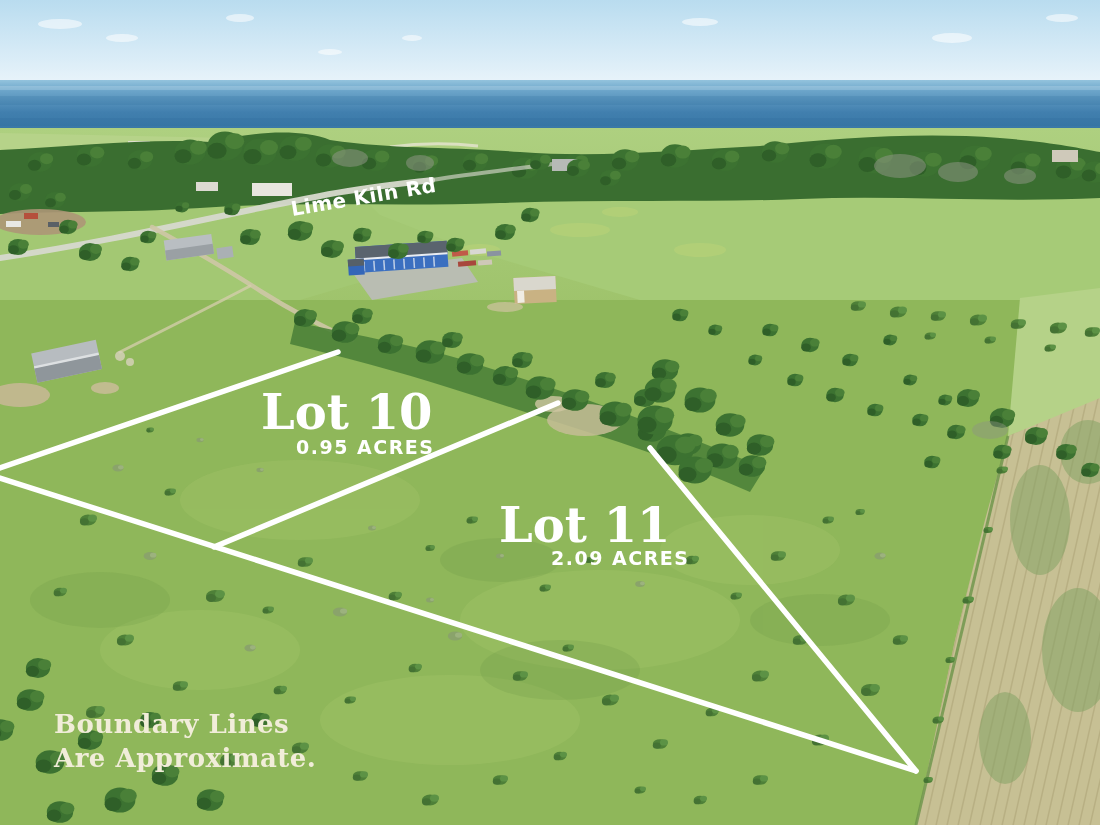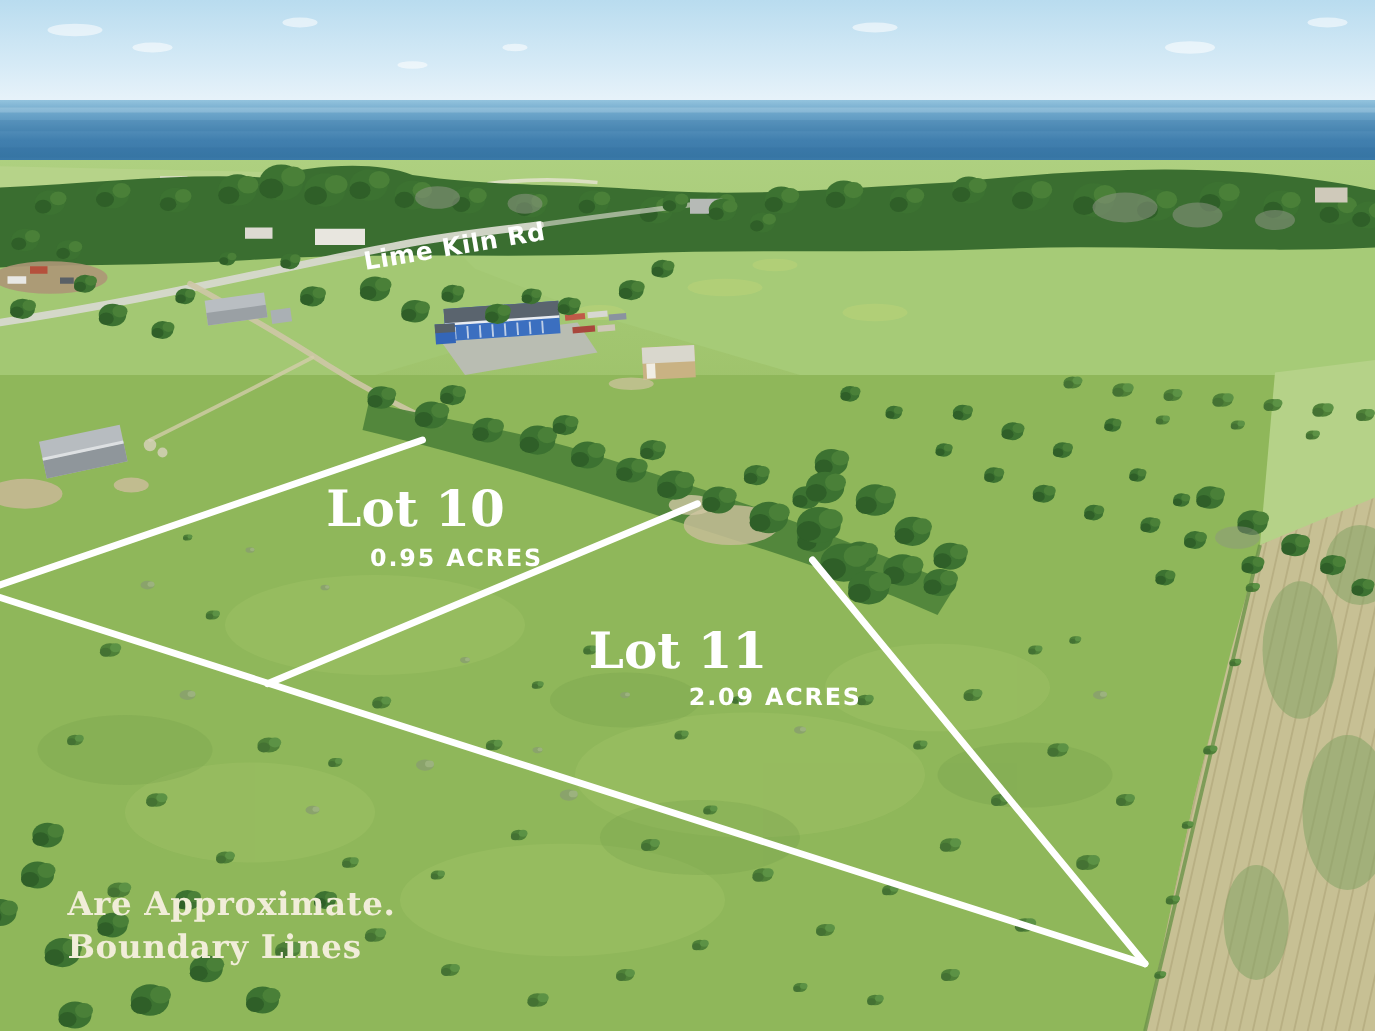--- a/index.html
+++ b/index.html
@@ -2,27 +2,27 @@
 <html style="--boundaryLine: #ffffff; --labelText: #ffffff; --disclaimerText: #f1edd9; --skyTop: #b9dcef; --skyHorizon: #e8f3fa; --waterHorizon: #93c3dd; --waterDeep: #31719f; --waterNear: #3a7ba8; --fieldLight: #a6cb77; --pasture: #8fb75a; --treeDark: #3c7231; --tilledField: #c7c094; --buildingBlue: #3b6fc0; --shedTan: #c9b283;"><head>
 <meta charset="utf-8">
 <style>
   html,body{margin:0;padding:0;background:#000;}
   .stage{position:relative;width:1100px;height:825px;overflow:hidden;
          font-family:"DejaVu Sans",sans-serif;}
   .stage svg{position:absolute;left:0;top:0;}
   .ovl{position:absolute;white-space:nowrap;}
   .road-label{left:291px;top:197px;transform:rotate(-9.5deg);transform-origin:left center;
       font:700 20px "DejaVu Sans",sans-serif;color:var(--labelText,#fff);letter-spacing:.5px;}
-  .lot-name{font-family:"DejaVu Serif",serif;font-weight:700;font-size:40px;
+  .lot-name{font-family:"DejaVu Serif",serif;font-weight:700;font-size:48px;
       color:var(--labelText,#fff);line-height:1;}
   .lot-acres{font:700 19px "DejaVu Sans",sans-serif;color:var(--labelText,#fff);
       letter-spacing:1.5px;line-height:1;}
   .lot10-name{left:261px;top:388px;}
   .lot10-acres{left:296px;top:438px;}
-  .lot11-name{left:471px;top:501px;}
+  .lot11-name{left:499px;top:501px;}
   .lot11-acres{left:551px;top:549px;}
   .disclaimer{left:54px;top:707px;font-family:"DejaVu Serif",serif;font-weight:700;
       font-size:26px;color:var(--disclaimerText,#f1edd9);line-height:34px;letter-spacing:.5px;}
   .bline{fill:none;stroke:var(--boundaryLine,#fff);stroke-width:5.5;stroke-linecap:round;}
 </style>
 </head>
 <body>
 
 <div class="stage">
 
@@ -455,16 +455,16 @@
 
   <div class="ovl road-label">Lime Kiln Rd</div>
 
   <div class="ovl lot-name lot10-name">Lot 10</div>
   <div class="ovl lot-acres lot10-acres">0.95 ACRES</div>
 
   <div class="ovl lot-name lot11-name">Lot 11</div>
   <div class="ovl lot-acres lot11-acres">2.09 ACRES</div>
 
   <div class="ovl disclaimer">
+    <div>Boundary Lines</div>
     <div>Are Approximate.</div>
-    <div>Boundary Lines</div>
   </div>
 </div>
 
 </body></html>

